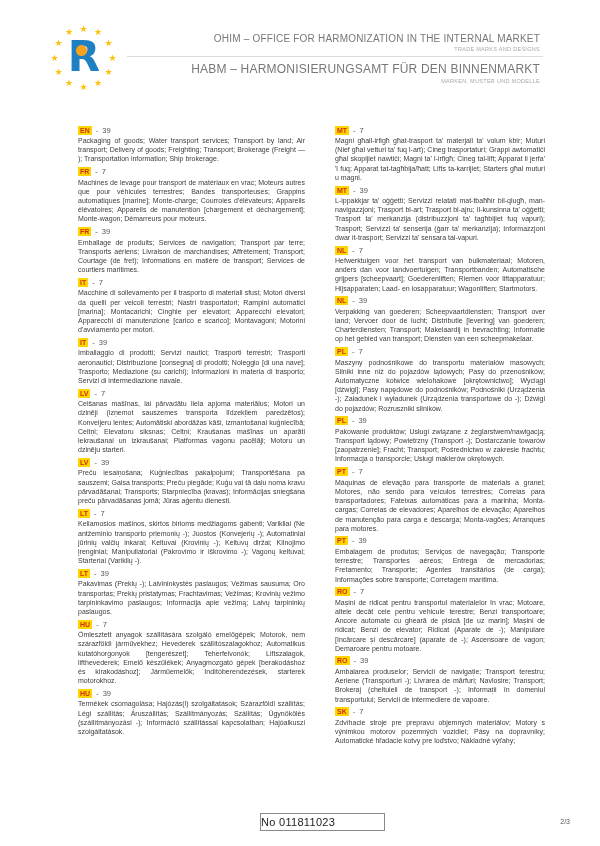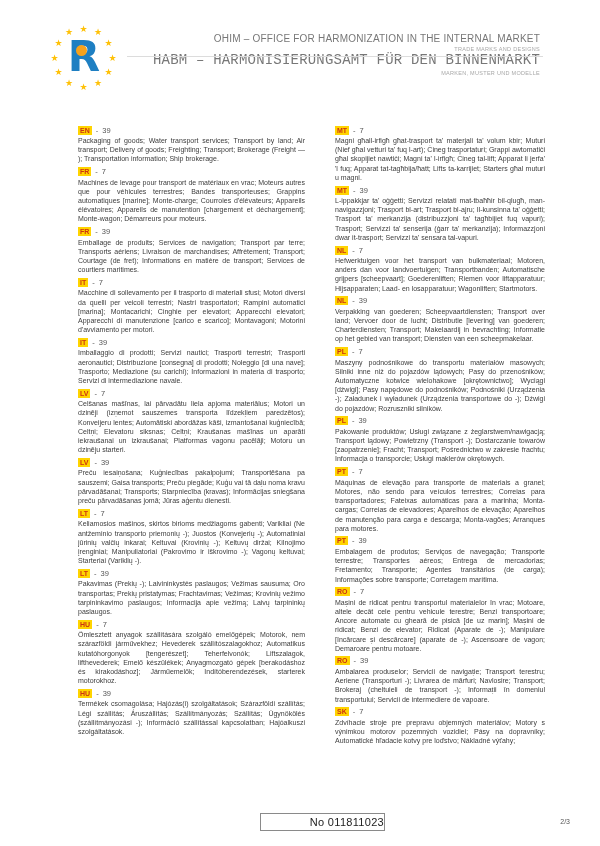--- a/index.html
+++ b/index.html
@@ -15,41 +15,41 @@
     font-size:42px;font-weight:bold;color:#1e7fc2;font-family:"DejaVu Sans",sans-serif;
   }
   .logo .r-dot{
     position:absolute;width:11px;height:11px;border-radius:50%;
     left:26px;top:21px;background:#f6a21d;
   }
   .hdr-text{position:absolute;right:60px;top:33px;width:440px;text-align:right;}
   .hdr-line1{font-size:10px;color:#777;letter-spacing:.2px;white-space:nowrap;}
   .hdr-line2{font-size:5.5px;color:#a8a8a8;margin-top:2px;letter-spacing:.3px;}
   .hdr-div{position:absolute;left:127px;right:57px;top:56px;border-top:1px solid #dcdcdc;}
-  .hdr-line3{font-size:14px;color:#777;margin-top:0;letter-spacing:.2px;white-space:nowrap;font-family:Liberation Mono, monospace;}
+  .hdr-line3{font-size:12px;color:#777;margin-top:10px;letter-spacing:.2px;white-space:nowrap;}
   .hdr-line4{font-size:5.5px;color:#a8a8a8;margin-top:2px;letter-spacing:.3px;}
   
   .col{position:absolute;top:125px;height:688px;overflow:hidden;}
   #col-left{left:78px;width:227px;}
   #col-right{left:335px;width:210px;}
   .section{margin-bottom:3px;}
   .sec-head{display:flex;align-items:center;gap:4px;height:10px;margin-bottom:1px;}
   .badge{
     background:#ffd400;color:#cc3311;font-weight:bold;
     font-size:7px;line-height:9px;padding:0 2px;
   }
   .dash,.cls{font-size:7.5px;color:#555;}
   .sec-text{
     margin:0;font-size:7px;line-height:9.2px;color:#3c3c3c;
     text-align:justify;
   }
   
   .doc-num-box{
     position:absolute;left:260px;top:813px;width:123px;height:16px;
-    border:1px solid #8a8a8a;display:flex;align-items:center;justify-content:flex-end;
+    border:1px solid #8a8a8a;display:flex;align-items:center;justify-content:flex-start;
     font-size:11px;color:#222;letter-spacing:.3px;background:#fff;
   }
   .page-num{position:absolute;right:30px;top:818px;font-size:7px;color:#555;}
 </style>
 </head>
 <body>
 
 <div class="logo">
   <div id="logo-stars">
       <span class="star" style="color: rgb(255, 193, 7); left: 29.5px; top: 0.5px;">★</span>

